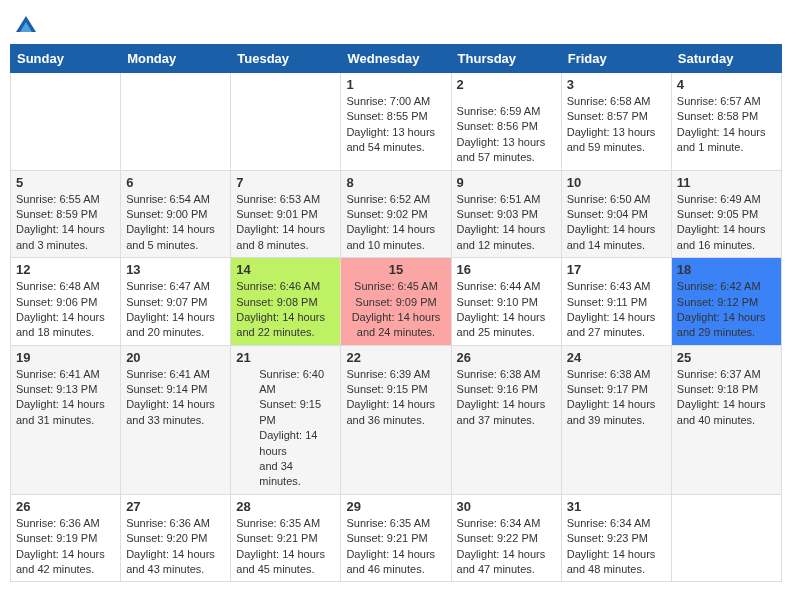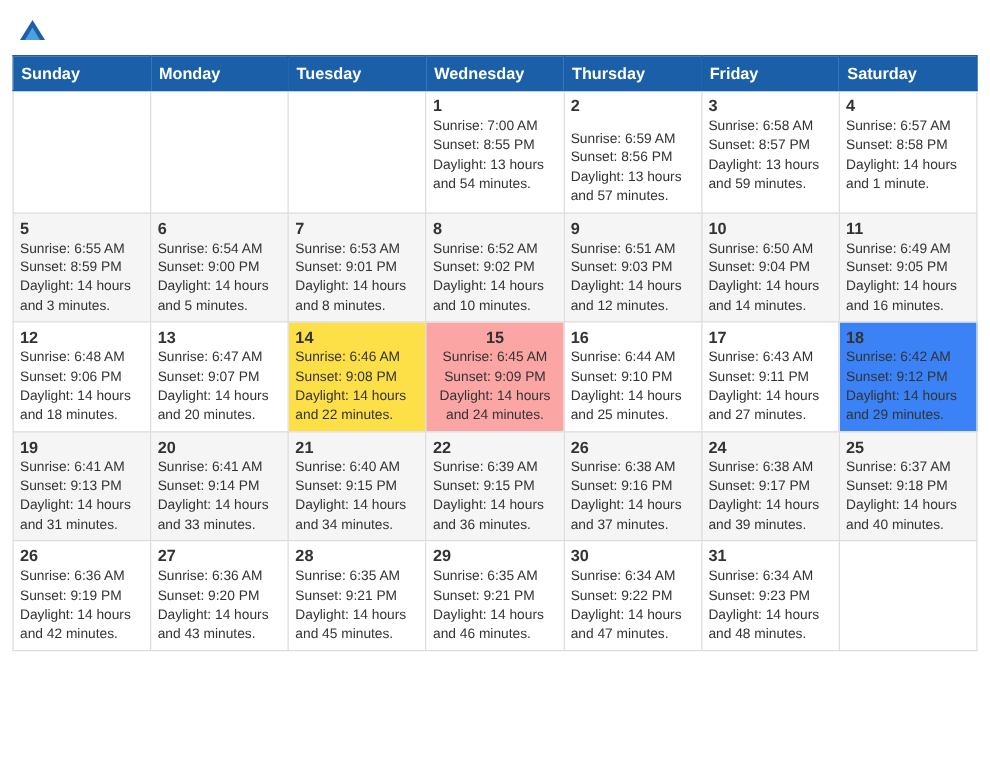--- a/index.html
+++ b/index.html
@@ -223,21 +223,21 @@
 Daylight: 14 hours
 and 18 minutes.</div>
         </td>
         <td style="background: rgb(255, 255, 255);">
           <span class="day-number">13</span>
           <div class="day-info" style="white-space: pre-line;">Sunrise: 6:47 AM
 Sunset: 9:07 PM
 Daylight: 14 hours
 and 20 minutes.</div>
         </td>
-        <td style="background: #fde047;">
+        <td style="background: #bef264;">
           <span class="day-number">14</span>
           <div class="day-info" style="white-space: pre-line;">Sunrise: 6:46 AM
 Sunset: 9:08 PM
 Daylight: 14 hours
 and 22 minutes.</div>
         </td>
         <td style="background: #fca5a5; text-align: center;">
           <span class="day-number">15</span>
           <div class="day-info" style="white-space: pre-line;">Sunrise: 6:45 AM
 Sunset: 9:09 PM
@@ -276,21 +276,21 @@
         </td>
         <td style="background: rgb(245, 245, 245);">
           <span class="day-number">20</span>
           <div class="day-info" style="white-space: pre-line;">Sunrise: 6:41 AM
 Sunset: 9:14 PM
 Daylight: 14 hours
 and 33 minutes.</div>
         </td>
         <td style="background: rgb(245, 245, 245);">
           <span class="day-number">21</span>
-          <div class="day-info" style="white-space: pre-line;">Sunrise: 6:40 AM
+          <div class="day-info" style="white-space: pre-line; margin-left: 23px;">Sunrise: 6:40 AM
 Sunset: 9:15 PM
 Daylight: 14 hours
 and 34 minutes.</div>
         </td>
         <td style="background: rgb(245, 245, 245);">
           <span class="day-number">22</span>
           <div class="day-info" style="white-space: pre-line;">Sunrise: 6:39 AM
 Sunset: 9:15 PM
 Daylight: 14 hours
 and 36 minutes.</div>

